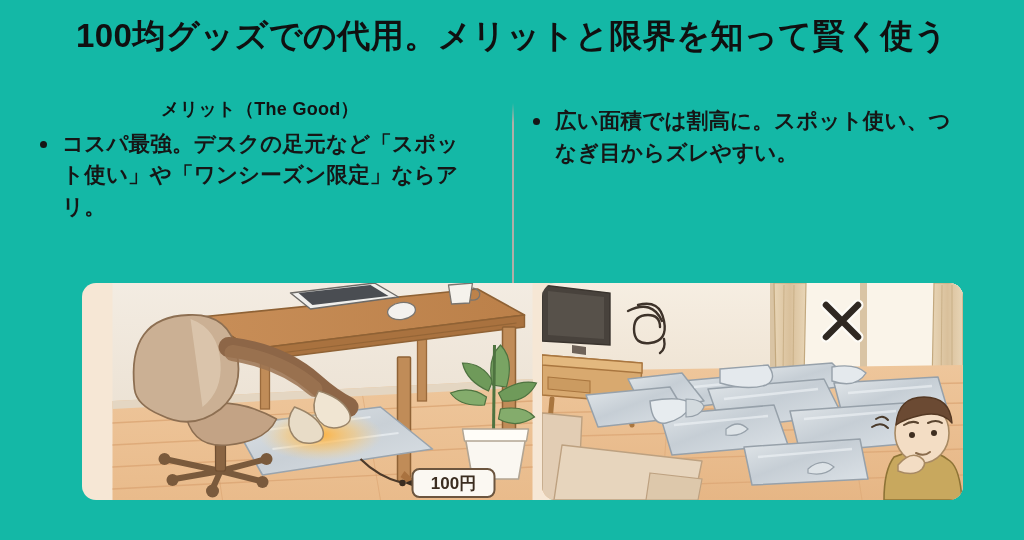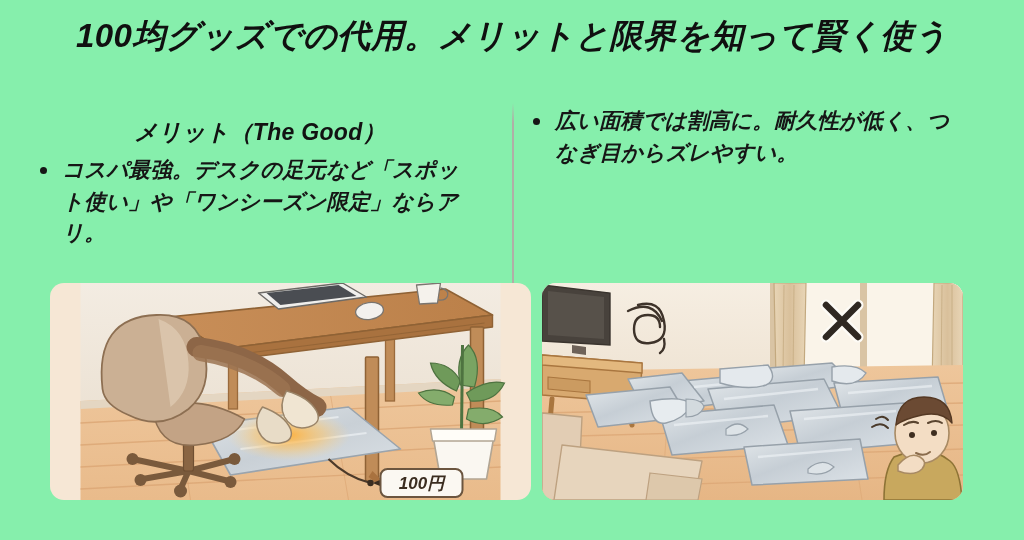--- a/index.html
+++ b/index.html
@@ -12,22 +12,21 @@
     height: 540px;
     background: #f3f2ed;
     font-family: "Liberation Sans", "DejaVu Sans", sans-serif;
     color: #151515;
     overflow: hidden;
     position: relative;
   }
   .slide {
     position: absolute;
     inset: 0;
-    background: #86efac;
-    font-style: italic;
+    background: #14b8a6;
   }
   
   .title {
     position: absolute;
     top: 16px;
     left: 0;
     width: 1024px;
     text-align: center;
     font-size: 33px;
     font-weight: 700;
@@ -40,27 +39,26 @@
   .col {
     position: absolute;
     top: 98px;
     width: 460px;
   }
   .col-left  { left: 30px; }
   .col-right { left: 520px; }
 
   .col-heading {
     text-align: center;
-    font-size: 23px;
+    font-size: 18px;
     font-weight: 700;
     color: #121212;
     letter-spacing: 0.3px;
     line-height: 1.25;
     white-space: nowrap;
-    margin-top: 20px;
   }
   .bullet-list {
     margin: 8px 0 0 0;
     padding: 0;
     list-style: none;
   }
   .bullet-item {
     position: relative;
     padding-left: 32px;
     font-size: 21.5px;
@@ -96,21 +94,21 @@
         rgba(190,188,182,0) 100%);
   }
 
   
   .illus {
     position: absolute;
     border-radius: 14px;
     overflow: hidden;
     background: #f6e7d5;
   }
-  .illus-left  { left: 50px;  top: 283px; width: 481px; height: 217px; }
+  .illus-left  { left: 82px;  top: 283px; width: 481px; height: 217px; }
   .illus-right { left: 542px; top: 283px; width: 421px; height: 217px; }
   .illus svg { display: block; width: 100%; height: 100%; }
 </style>
 </head>
 <body>
 
 <div class="slide">
 
   <div class="title">100均グッズでの代用。メリットと限界を知って賢く使う</div>
 
@@ -123,21 +121,21 @@
         <span class="dot"></span>
         <span>コスパ最強。デスクの足元など「スポット使い」や「ワンシーズン限定」ならアリ。</span>
       </li>
     </ul>
   </div>
 
   <div class="col col-right">
     <ul class="bullet-list">
       <li class="bullet-item">
         <span class="dot"></span>
-        <span>広い面積では割高に。耐久性が低く、つなぎ目からズレやすい。</span>
+        <span>広い面積では割高に。スポット使い、つなぎ目からズレやすい。</span>
       </li>
     </ul>
   </div>
 
   <div class="illus illus-left">
     <svg viewBox="0 0 420 217" xmlns="http://www.w3.org/2000/svg">
       <defs>
         <linearGradient id="wallG" x1="0" y1="0" x2="0" y2="1">
           <stop offset="0" stop-color="#f3ece2"></stop>
           <stop offset="1" stop-color="#ece2d4"></stop>

